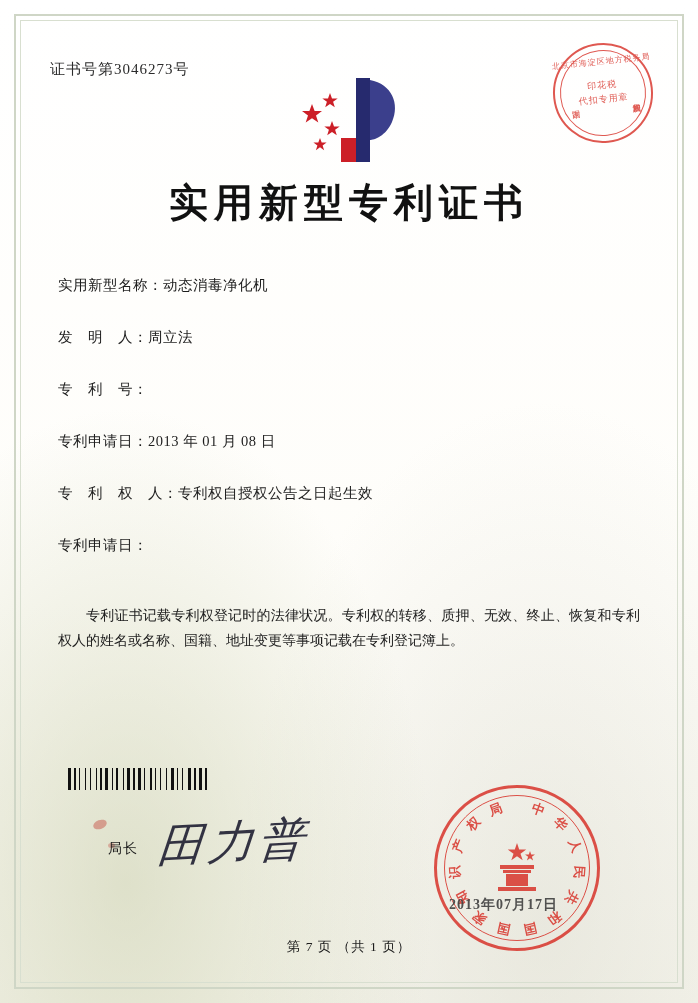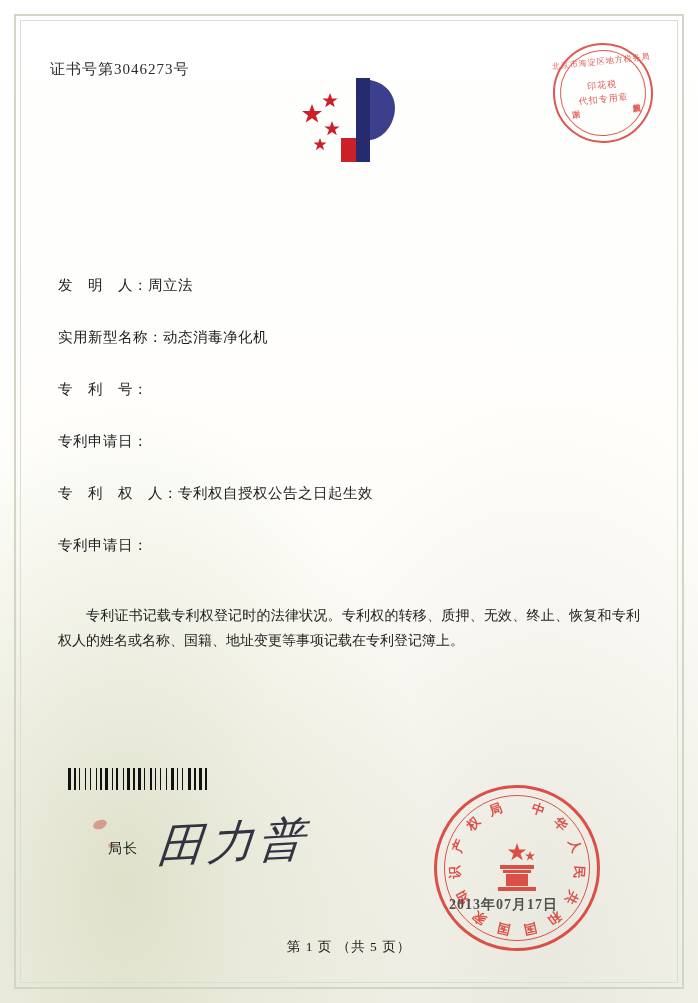--- a/index.html
+++ b/index.html
@@ -303,35 +303,37 @@
       </g>
 
       <path d="M60 4 L60 88 L74 88 L74 4 Z" fill="#2b2e7a"></path>
       <path d="M74 6 C96 10, 104 30, 96 48 C90 62, 78 66, 74 66 Z" fill="#3b3f8c"></path>
       <path d="M60 4 L74 4 L74 88 L60 88 Z" fill="#262a6e"></path>
       <path d="M45 64 L60 64 L60 88 L45 88 Z" fill="#cc1f27"></path>
       <path d="M45 64 L60 50 L60 64 Z" fill="#2b2e7a" opacity="0.0"></path>
     </svg>
   </div>
 
+  <div class="title">实用新型专利证书</div>
 
   <div class="fields">
+    <div class="field">
+      <span class="lbl">实用新型名称：</span>
+      <span class="val">动态消毒净化机</span>
+    </div>
     <div class="field">
       <span class="lbl">发　明　人：</span>
       <span class="val">周立法</span>
     </div>
     <div class="field">
-      <span class="lbl">实用新型名称：</span>
-      <span class="val">动态消毒净化机</span>
-    </div>
-    <div class="field">
       <span class="lbl">专　利　号：</span>
     </div>
     <div class="field">
       <span class="lbl">专利申请日：</span>
+      <span class="val">2013 年 01 月 08 日</span>
     </div>
     <div class="field">
       <span class="lbl">专　利　权　人：</span>
       <span class="val">专利权自授权公告之日起生效</span>
     </div>
     <div class="field">
       <span class="lbl">专利申请日：</span>
     </div>
   </div>
 
@@ -368,14 +370,14 @@
         <polygon points="40,10 41.2,13.6 45,13.6 41.9,15.8 43.1,19.4 40,17.2 36.9,19.4 38.1,15.8 35,13.6 38.8,13.6"></polygon>
         <rect x="10" y="24" width="34" height="4"></rect>
         <rect x="13" y="29" width="28" height="3"></rect>
         <rect x="16" y="33" width="22" height="12"></rect>
         <rect x="8" y="46" width="38" height="4"></rect>
       </g>
     </svg>
   </div>
   <div class="stamp-date">2013年07月17日</div>
 
-  <div class="footer">第 1 页 （共 5 页）</div>
+  <div class="footer">第 7 页 （共 1 页）</div>
 </div>
 
 </body></html>

